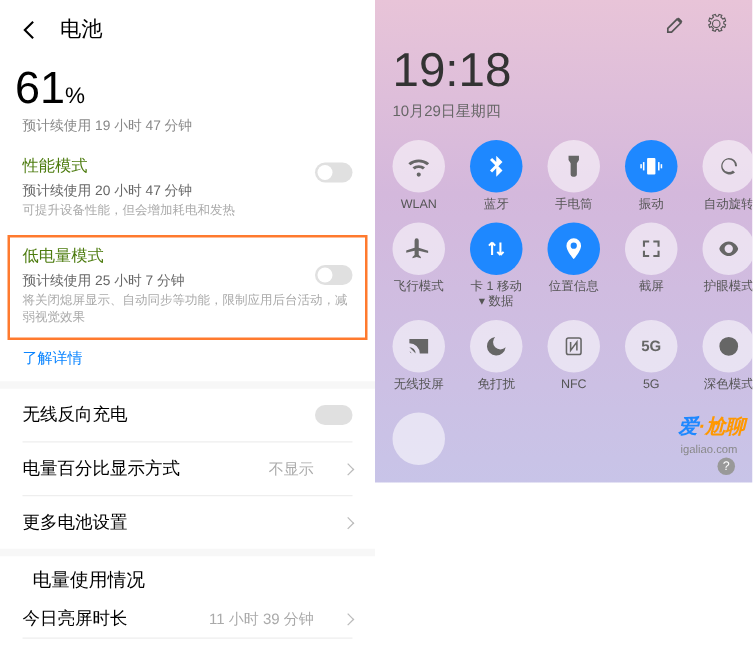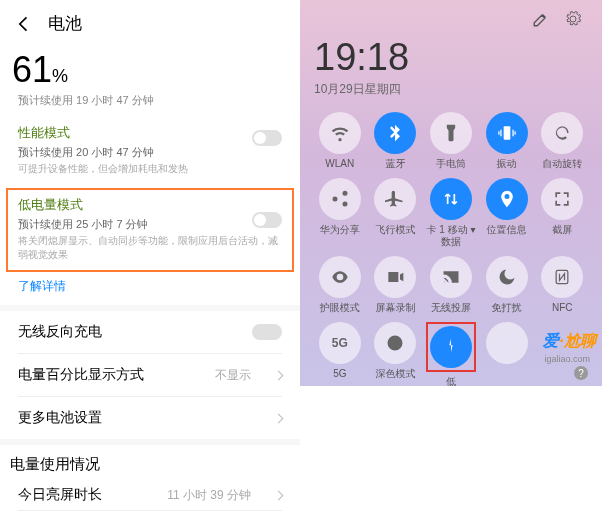--- a/index.html
+++ b/index.html
@@ -24,31 +24,31 @@
 .toggle::after { content: ""; position: absolute; left: 2px; top: 2px; width: 12px; height: 12px; background: #fff; border-radius: 50%; }
 .highlight-box { border: 2px solid #ff7a2e; margin: 2px 6px 4px 6px; padding: 6px 10px 8px 10px; position: relative; }
 .highlight-box .toggle { right: 10px; top: 22px; }
 .learn-more { padding: 2px 18px 10px 18px; font-size: 12px; color: #0a84ff; }
 .divider { height: 1px; background: #eee; margin: 0 18px; }
 .row { display: flex; align-items: center; justify-content: space-between; padding: 12px 18px; position: relative; }
 .row-title { font-size: 14px; color: #000; }
 .row-val { font-size: 12px; color: #aaa; margin-right: 4px; }
 .chevron { width: 7px; height: 7px; border-right: 1.5px solid #bbb; border-bottom: 1.5px solid #bbb; transform: rotate(-45deg); }
 .row-right { display: flex; align-items: center; gap: 20px; }
-.usage-header { padding: 10px 18px 6px 10px; font-size: 15px; color: #000; font-weight: 500; }
+.usage-header { padding: 10px 18px 6px 26px; font-size: 15px; color: #000; font-weight: 500; }
 .bar-labels { display: flex; justify-content: space-between; padding: 4px 18px 0 18px; font-size: 9px; color: #aaa; }
 .left .thin-divider { height: 6px; background: #f7f7f7; }
 
 
 .right { width: 302px; height: 386px; background: linear-gradient(180deg, #e8c4d8 0%, #d4b8dc 40%, #c8c4e8 100%); padding: 10px 14px 0 14px; position: relative; overflow: hidden; }
 .sb { display: flex; justify-content: flex-end; gap: 14px; padding: 0 6px 4px 0; }
 .sb-icon { width: 18px; height: 18px; color: #555; }
 .time { font-size: 38px; color: #333; font-weight: 300; margin-top: 4px; }
 .date { font-size: 12px; color: #666; margin-top: 2px; margin-bottom: 14px; }
-.grid { display: grid; grid-template-columns: repeat(5, 1fr); gap: 8px 4px; }
+.grid { display: grid; grid-template-columns: repeat(6, 1fr); gap: 8px 20px; }
 .tile { display: flex; flex-direction: column; align-items: center; gap: 4px; position: relative; }
 .circ { width: 42px; height: 42px; border-radius: 50%; background: rgba(255,255,255,0.55); display: flex; align-items: center; justify-content: center; color: #666; }
 .circ.on { background: #1e88ff; color: #fff; }
 .circ svg { width: 20px; height: 20px; }
 .circ .txt { font-size: 12px; font-weight: 600; color: #666; }
 .tlabel { font-size: 10px; color: #555; text-align: center; line-height: 1.2; max-width: 60px; }
 .red-box { border: 2px solid #e53935; padding: 2px; }
 .watermark { position: absolute; right: 6px; bottom: 34px; font-size: 16px; font-weight: 700; font-style: italic; pointer-events: none; }
 .wm-blue { color: #1e88ff; }
 .wm-orange { color: #ff9800; }

